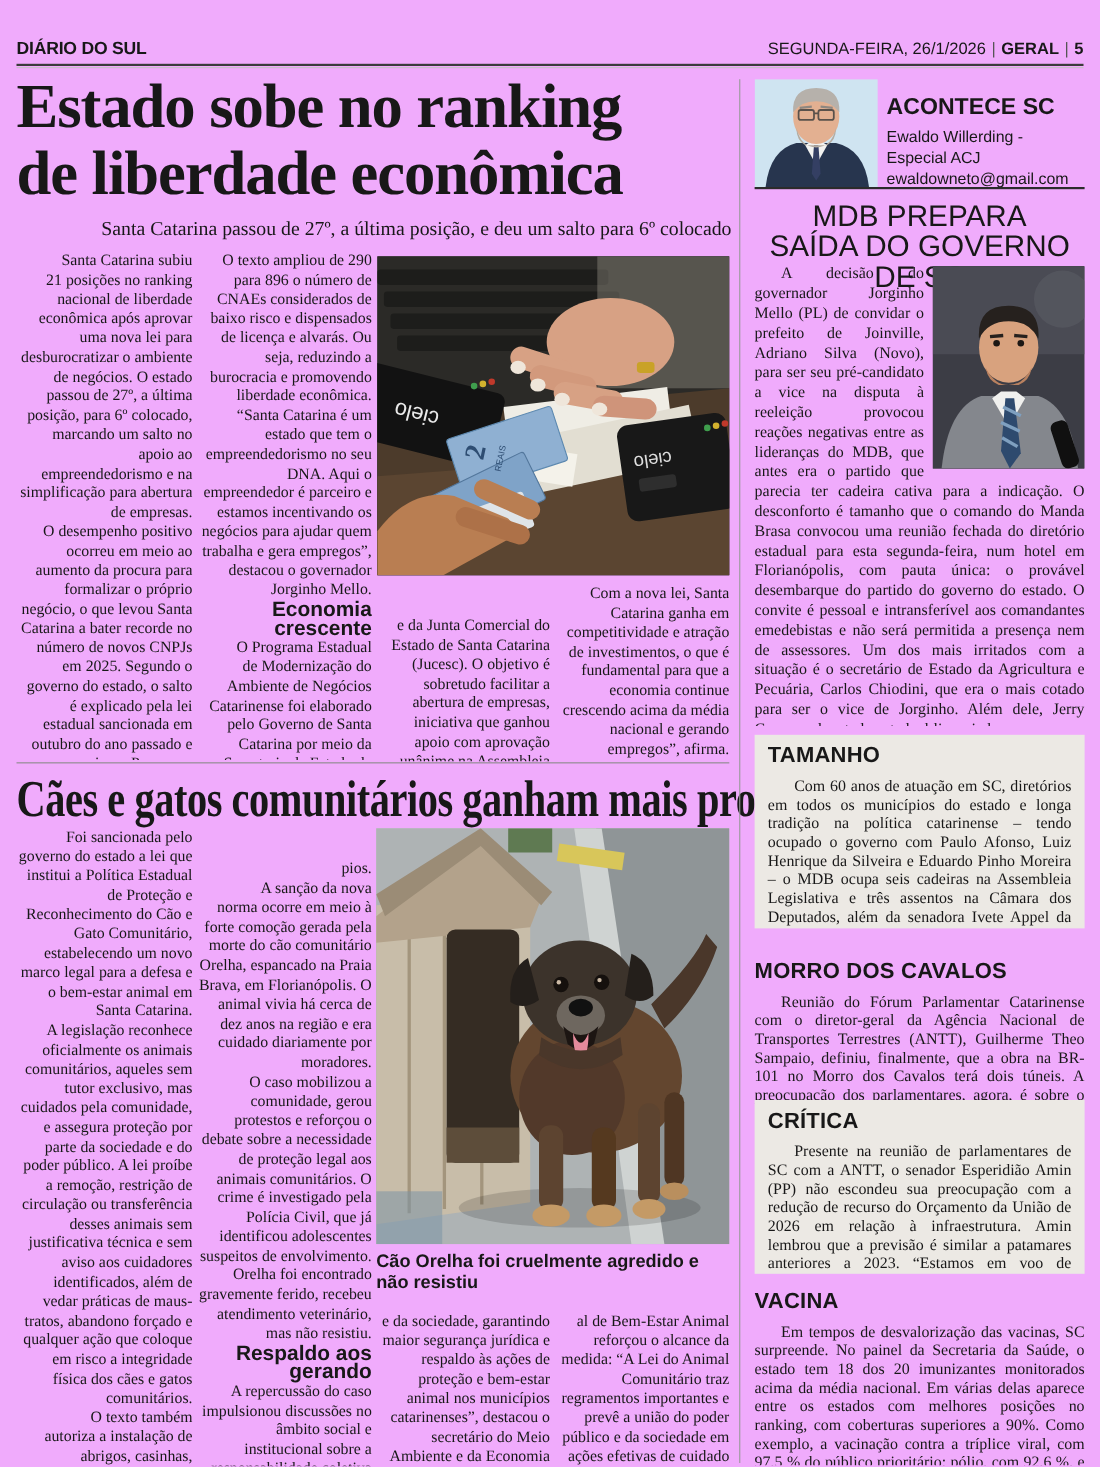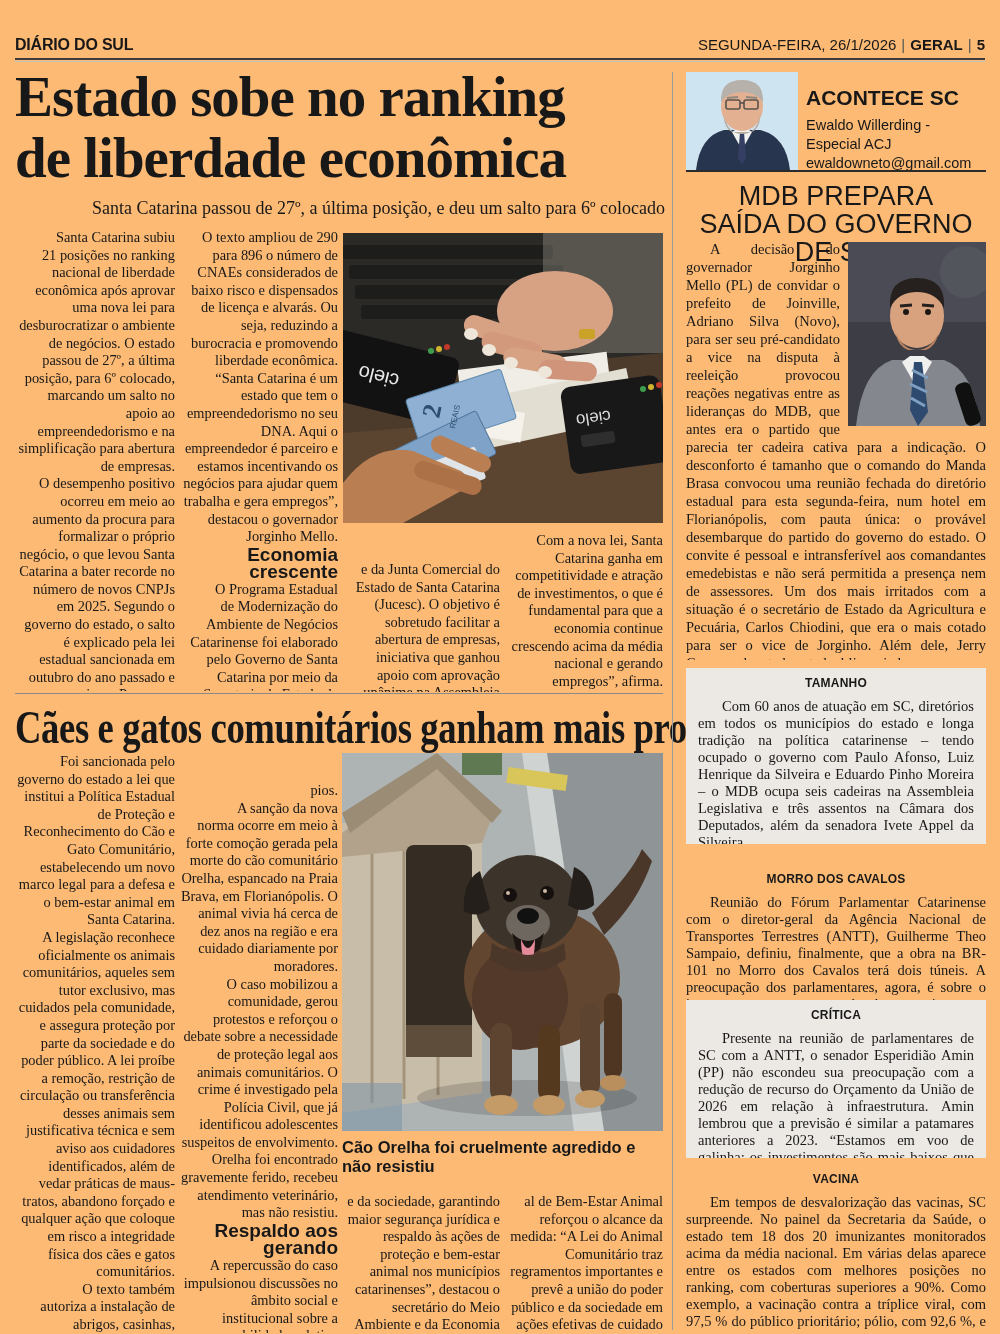--- a/index.html
+++ b/index.html
@@ -1,16 +1,16 @@
 <!DOCTYPE html>
 <html lang="pt"><head>
 <meta charset="utf-8">
 <style>
   html,body{margin:0;padding:0;background:#fff;}
-  #page{position:relative;width:1000px;height:1334px;background:#fdba74;overflow:hidden;
+  #page{position:relative;width:1000px;height:1334px;background:#f0abfc;overflow:hidden;
         font-family:"Liberation Serif", serif;color:#181818;}
   .abs{position:absolute;}
 
   
   .masthead{left:15px;top:36px;font-family:"Liberation Sans",sans-serif;font-weight:700;
             font-size:16px;letter-spacing:-0.2px;}
   .head-right{right:15px;top:36px;font-family:"Liberation Sans",sans-serif;font-size:15px;text-align:right;}
   .head-right b{font-weight:700;}
   .head-right .sep{color:#555;padding:0 5px;}
   .rule-top{left:15px;top:58px;width:970px;height:2px;background:#3b3b3b;}
@@ -52,22 +52,22 @@
   .sb-author,.sb-email{font-size:14.5px;line-height:19px;}
   .sb-rule{left:686px;top:170px;width:300px;height:2px;background:#2b2b2b;}
   .mdb-title{left:686px;top:182px;width:300px;text-align:center;
              font-family:"Liberation Sans",sans-serif;font-size:27px;line-height:28px;}
   .sbtext{font-size:14.5px;text-align:justify;overflow:hidden;}
   .mdb-body{left:686px;top:240px;width:300px;height:420px;line-height:18px;}
   .mdb-body .indent{display:inline-block;width:24px;}
   .mdb-inset{float:right;width:138px;height:184px;margin:2px 0 6px 8px;background:#3a3a40;}
   .graybox{background:#ece9e4;}
   .boxpad{padding:8px 12px 10px 12px;box-sizing:border-box;}
-  .sec-title{font-family:"Liberation Sans",sans-serif;font-weight:700;font-size:12px;
-             text-align:center;margin:0 0 8px 0;letter-spacing:0.2px;}
+  .sec-title{font-family:"Liberation Sans",sans-serif;font-weight:700;font-size:20px;
+             margin:0 0 8px 0;letter-spacing:0.2px;}
   .sbpara{margin:0;text-indent:24px;line-height:17px;}
   .tamanho{left:686px;top:668px;width:300px;height:176px;}
   .morro{left:686px;top:848px;width:300px;height:146px;margin-top:16px;}
   .critica{left:686px;top:1000px;width:300px;height:158px;}
   .vacina{left:686px;top:1164px;width:300px;height:168px;}
   .morro .boxpad-n,.vacina .boxpad-n{padding:8px 0 0 0;}
 
   svg{display:block;}
 </style>
 </head>

